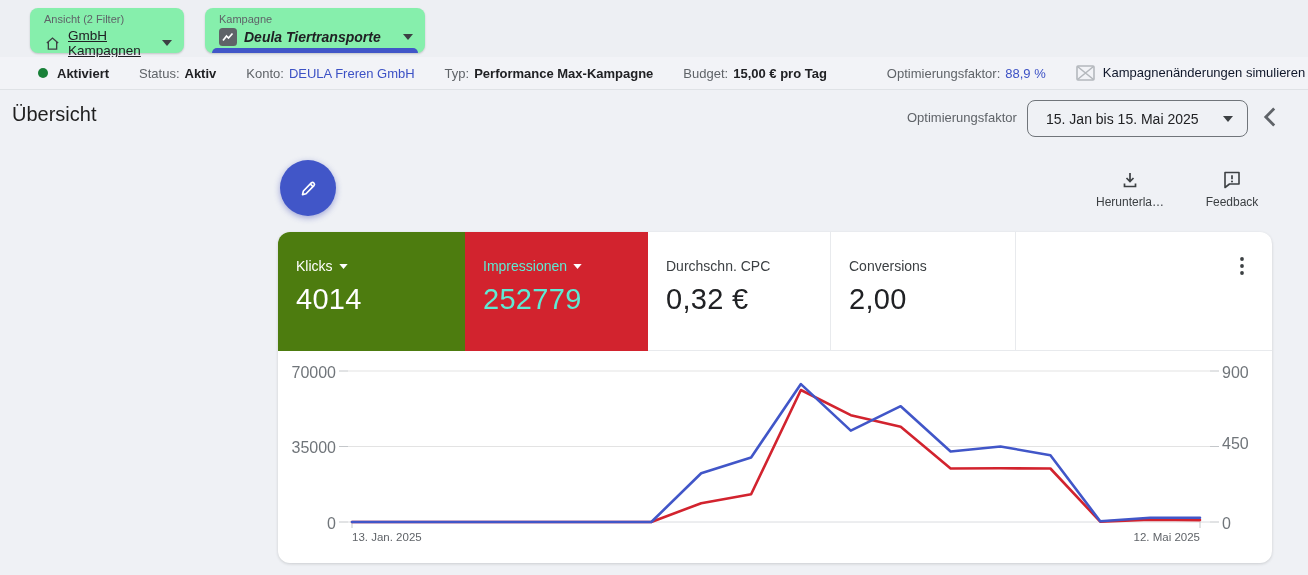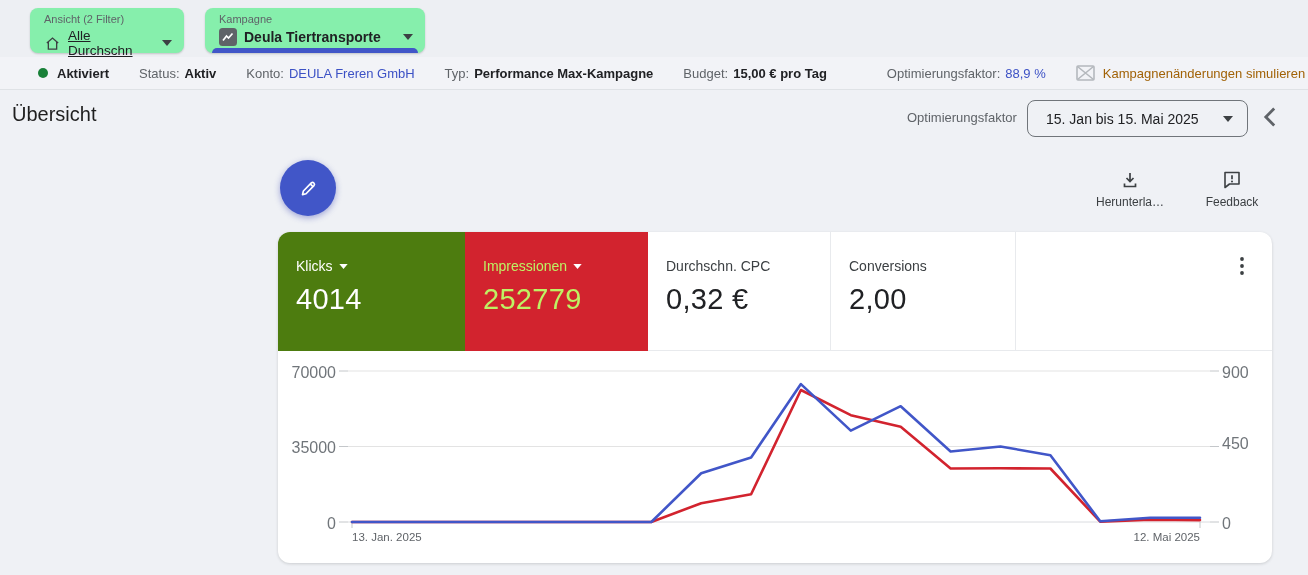--- a/index.html
+++ b/index.html
@@ -10,36 +10,36 @@
   
   .topbar { position:absolute; left:0; top:0; width:1308px; height:57px; background:#edeff3; }
   .sel-card { position:absolute; top:8px; height:45px; background:#86efac; border-radius:8px;
               box-shadow:0 1px 2px rgba(0,0,0,.18); padding:5px 12px 0 14px; }
   .sel-card .small-label { font-size:11px; color:#5f6368; line-height:13px; }
   .sel-row { display:flex; align-items:center; gap:7px; margin-top:2px; }
   .view-card { left:30px; width:154px; }
   .camp-card { left:205px; width:220px; }
   .sel-value { font-size:13.5px; }
   .view-value { text-decoration:underline; }
-  .camp-value { font-weight:bold; font-size:14px; }
+  .camp-value { font-weight:bold; font-size:14px;font-style:italic; }
   .caret { margin-left:auto; display:flex; }
   .tab-underline { position:absolute; left:7px; right:7px; bottom:0; height:5px;
                    border-radius:5px 5px 0 0; }
 
   
   .statusbar { position:absolute; left:0; top:57px; width:1308px; height:33px; background:#f2f3f7;
                border-bottom:1px solid #dfe2e6; display:flex; align-items:center;
                padding:0 14px 0 38px; font-size:13px; gap:30px; white-space:nowrap; }
   .st-item { display:flex; align-items:center; gap:5px; }
   .st-label { color:#5f6368; }
   .st-value { color:#202124; font-weight:bold; }
   .st-link { color:#3c51c5; font-weight:normal; }
   .green-dot { width:10px; height:10px; border-radius:50%; background:#188038; margin-right:4px; }
   .opt-item { margin-left:30px; }
-  .simulate { margin-left:auto; color:#a16207; display:flex; align-items:center; gap:8px; }
+  .simulate { margin-left:auto; color:#0f172a; display:flex; align-items:flex-start; gap:8px; }
 
   
   .page-title { position:absolute; left:12px; top:103px; font-size:20px; color:#1f1f1f; }
   .date-mode { position:absolute; left:907px; top:110px; font-size:13px; color:#5f6368; }
   .date-btn { position:absolute; left:1027px; top:100px; width:221px; height:37px;
               border:1px solid #70757a; border-radius:8px; display:flex; align-items:center;
               padding:0 14px 0 18px; font-size:14px; background:transparent; }
   .collapse-chevron { position:absolute; left:1263px; top:107px; }
 
   
@@ -52,21 +52,21 @@
   .fb-btn { left:1190px; width:84px; }
 
   
   .panel { position:absolute; left:278px; top:232px; width:994px; height:331px; background:#fff;
            border-radius:12px; box-shadow:0 1px 3px rgba(60,64,67,.2); overflow:hidden; }
   .tiles { display:flex; height:119px; }
   .tile { padding:26px 0 0 18px; }
   .tile-label { font-size:14px; display:flex; align-items:center; gap:6px; }
   .tile-value { font-size:29px; margin-top:9px; letter-spacing:.3px; }
   .tile-klicks { width:187px; color:#fff; }
-  .tile-impr { width:183px; color:#bef264; }
+  .tile-impr { width:183px; color:#5eead4; }
   .tile-white { border-bottom:1px solid #e8eaed; }
   .tile-white .tile-label { color:#3c4043; }
   .tile-cpc { width:183px; border-right:1px solid #e8eaed; }
   .tile-conv { width:185px; border-right:1px solid #e8eaed; }
   .tile-filler { flex:1; border-bottom:1px solid #e8eaed; position:relative; }
   .kebab { position:absolute; left:214px; top:22px; width:24px; height:24px;
            display:flex; align-items:center; justify-content:center; }
 
   
   .chart-area { position:absolute; left:0; top:119px; width:994px; height:212px; }
@@ -83,21 +83,21 @@
 
   <div class="topbar">
     <div class="sel-card view-card">
       <div class="small-label">Ansicht (2 Filter)</div>
       <div class="sel-row">
         <span style="display:flex">
           <svg width="17" height="17" viewBox="0 0 18 18">
               <path d="M3 8.5 L9 3.2 L15 8.5 M4.6 7.4 V15 H13.4 V7.4" fill="none" stroke="#3c4043" stroke-width="1.4"></path>
             </svg>
         </span>
-        <span class="sel-value view-value">Alle Durchschn</span>
+        <span class="sel-value view-value">GmbH Kampagnen</span>
         <span class="caret">
           <svg width="10" height="6" viewBox="0 0 10 6">
               <path d="M0 0 L10 0 L5 6 Z" fill="#3c4043"></path>
             </svg>
         </span>
       </div>
     </div>
 
     <div class="sel-card camp-card">
       <div class="small-label">Kampagne</div>

